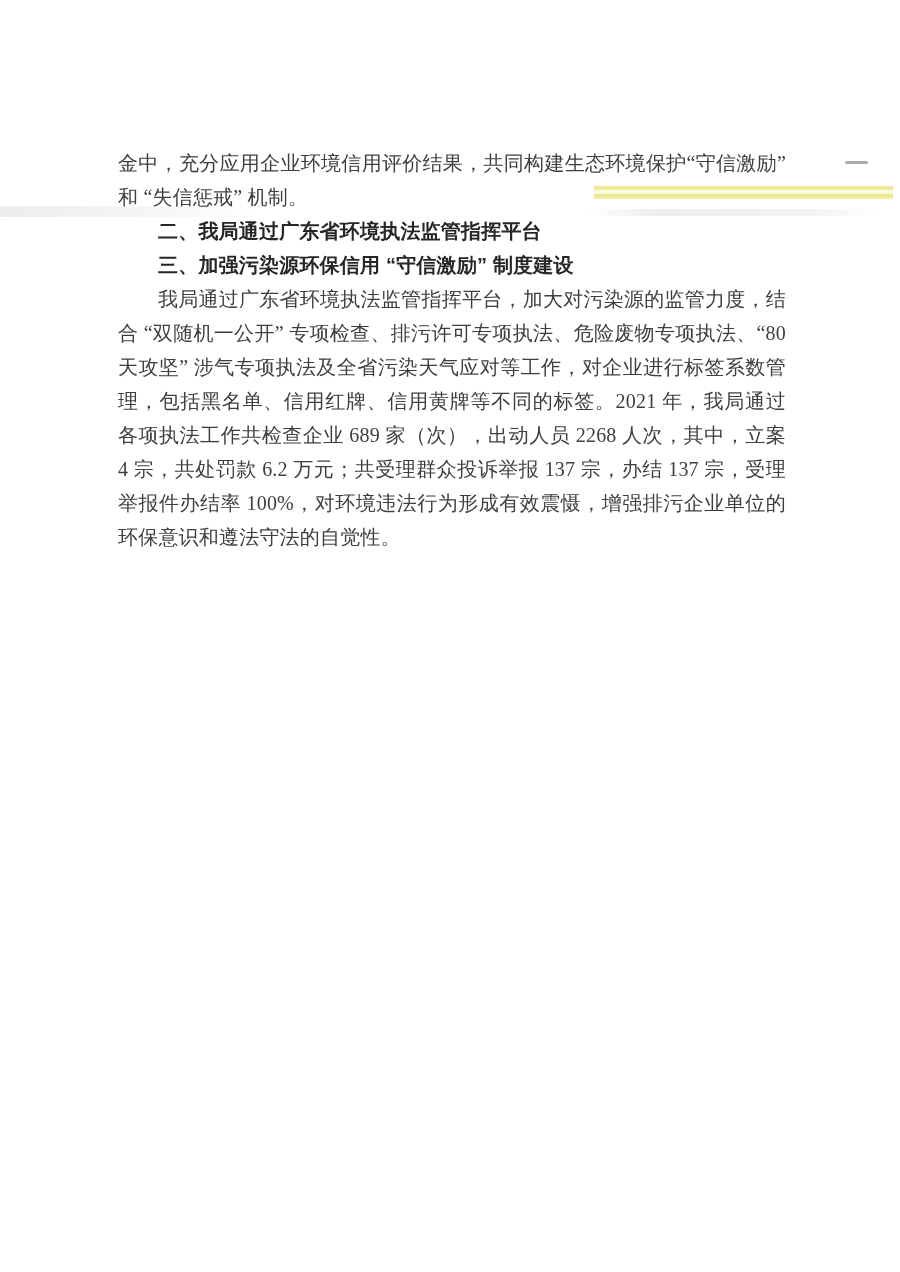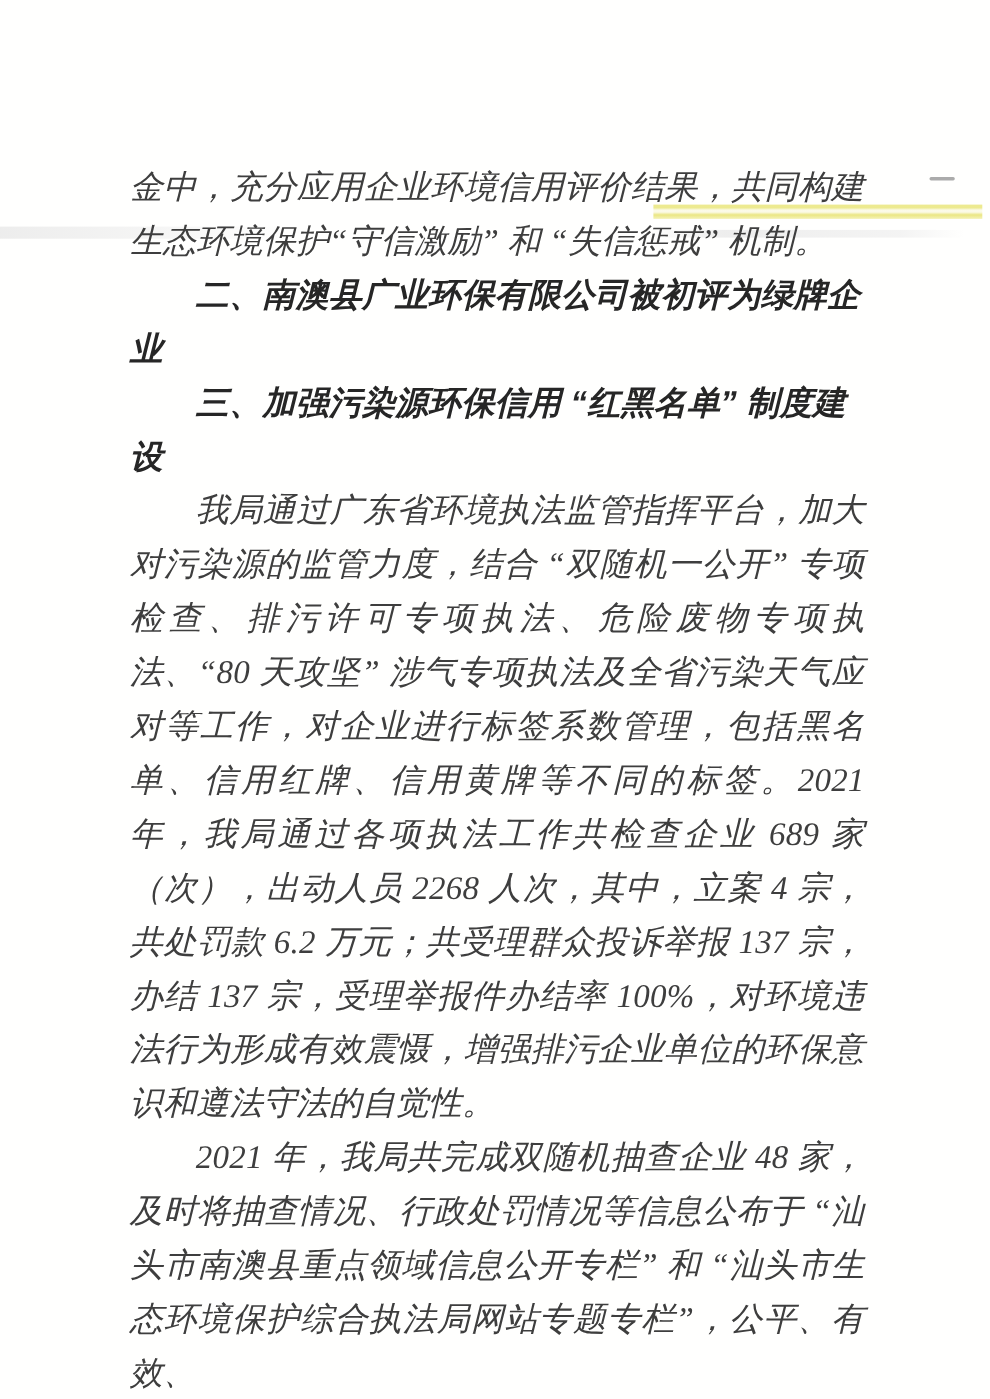--- a/index.html
+++ b/index.html
@@ -13,27 +13,26 @@
     height: 1272px;
     background: #fffffe;
     overflow: hidden;
     font-family: "Liberation Serif", serif;
   }
   .content {
     position: absolute;
     left: 118px;
     top: 146px;
     width: 668px;
-    font-size: 30px;
-    line-height: 49px;
+    font-size: 20px;
+    line-height: 34px;
     color: #3e3e3e;
     text-align: justify;
     text-justify: inter-character;
     letter-spacing: 0.2px;
-    font-style: italic;
   }
   .content p {
     margin: 0;
     text-indent: 2em;
   }
   .content p.cont {
     text-indent: 0;
   }
   .content p.heading {
     font-family: "Liberation Sans", sans-serif;
@@ -71,19 +70,18 @@
 
 <div class="page">
 
   <div class="artifact artifact-dash"></div>
   <div class="artifact artifact-highlight"></div>
   <div class="artifact artifact-streak-left"></div>
   <div class="artifact artifact-streak-right"></div>
 
   <div class="content">
     <p class="cont">金中，充分应用企业环境信用评价结果，共同构建生态环境保护“守信激励” 和 “失信惩戒” 机制。</p>
-    <p class="heading">二、南澳县广业环保有限公司被初评为绿牌企业</p>
-    <p class="heading">三、加强污染源环保信用 “红黑名单” 制度建设</p>
+    <p class="heading">二、我局通过广东省环境执法监管指挥平台</p>
+    <p class="heading">三、加强污染源环保信用 “守信激励” 制度建设</p>
     <p>我局通过广东省环境执法监管指挥平台，加大对污染源的监管力度，结合 “双随机一公开” 专项检查、排污许可专项执法、危险废物专项执法、“80 天攻坚” 涉气专项执法及全省污染天气应对等工作，对企业进行标签系数管理，包括黑名单、信用红牌、信用黄牌等不同的标签。2021 年，我局通过各项执法工作共检查企业 689 家（次），出动人员 2268 人次，其中，立案 4 宗，共处罚款 6.2 万元；共受理群众投诉举报 137 宗，办结 137 宗，受理举报件办结率 100%，对环境违法行为形成有效震慑，增强排污企业单位的环保意识和遵法守法的自觉性。</p>
-    <p>2021 年，我局共完成双随机抽查企业 48 家，及时将抽查情况、行政处罚情况等信息公布于 “汕头市南澳县重点领域信息公开专栏” 和 “汕头市生态环境保护综合执法局网站专题专栏”，公平、有效、</p>
   </div>
 
 </div>
 
 </body></html>

